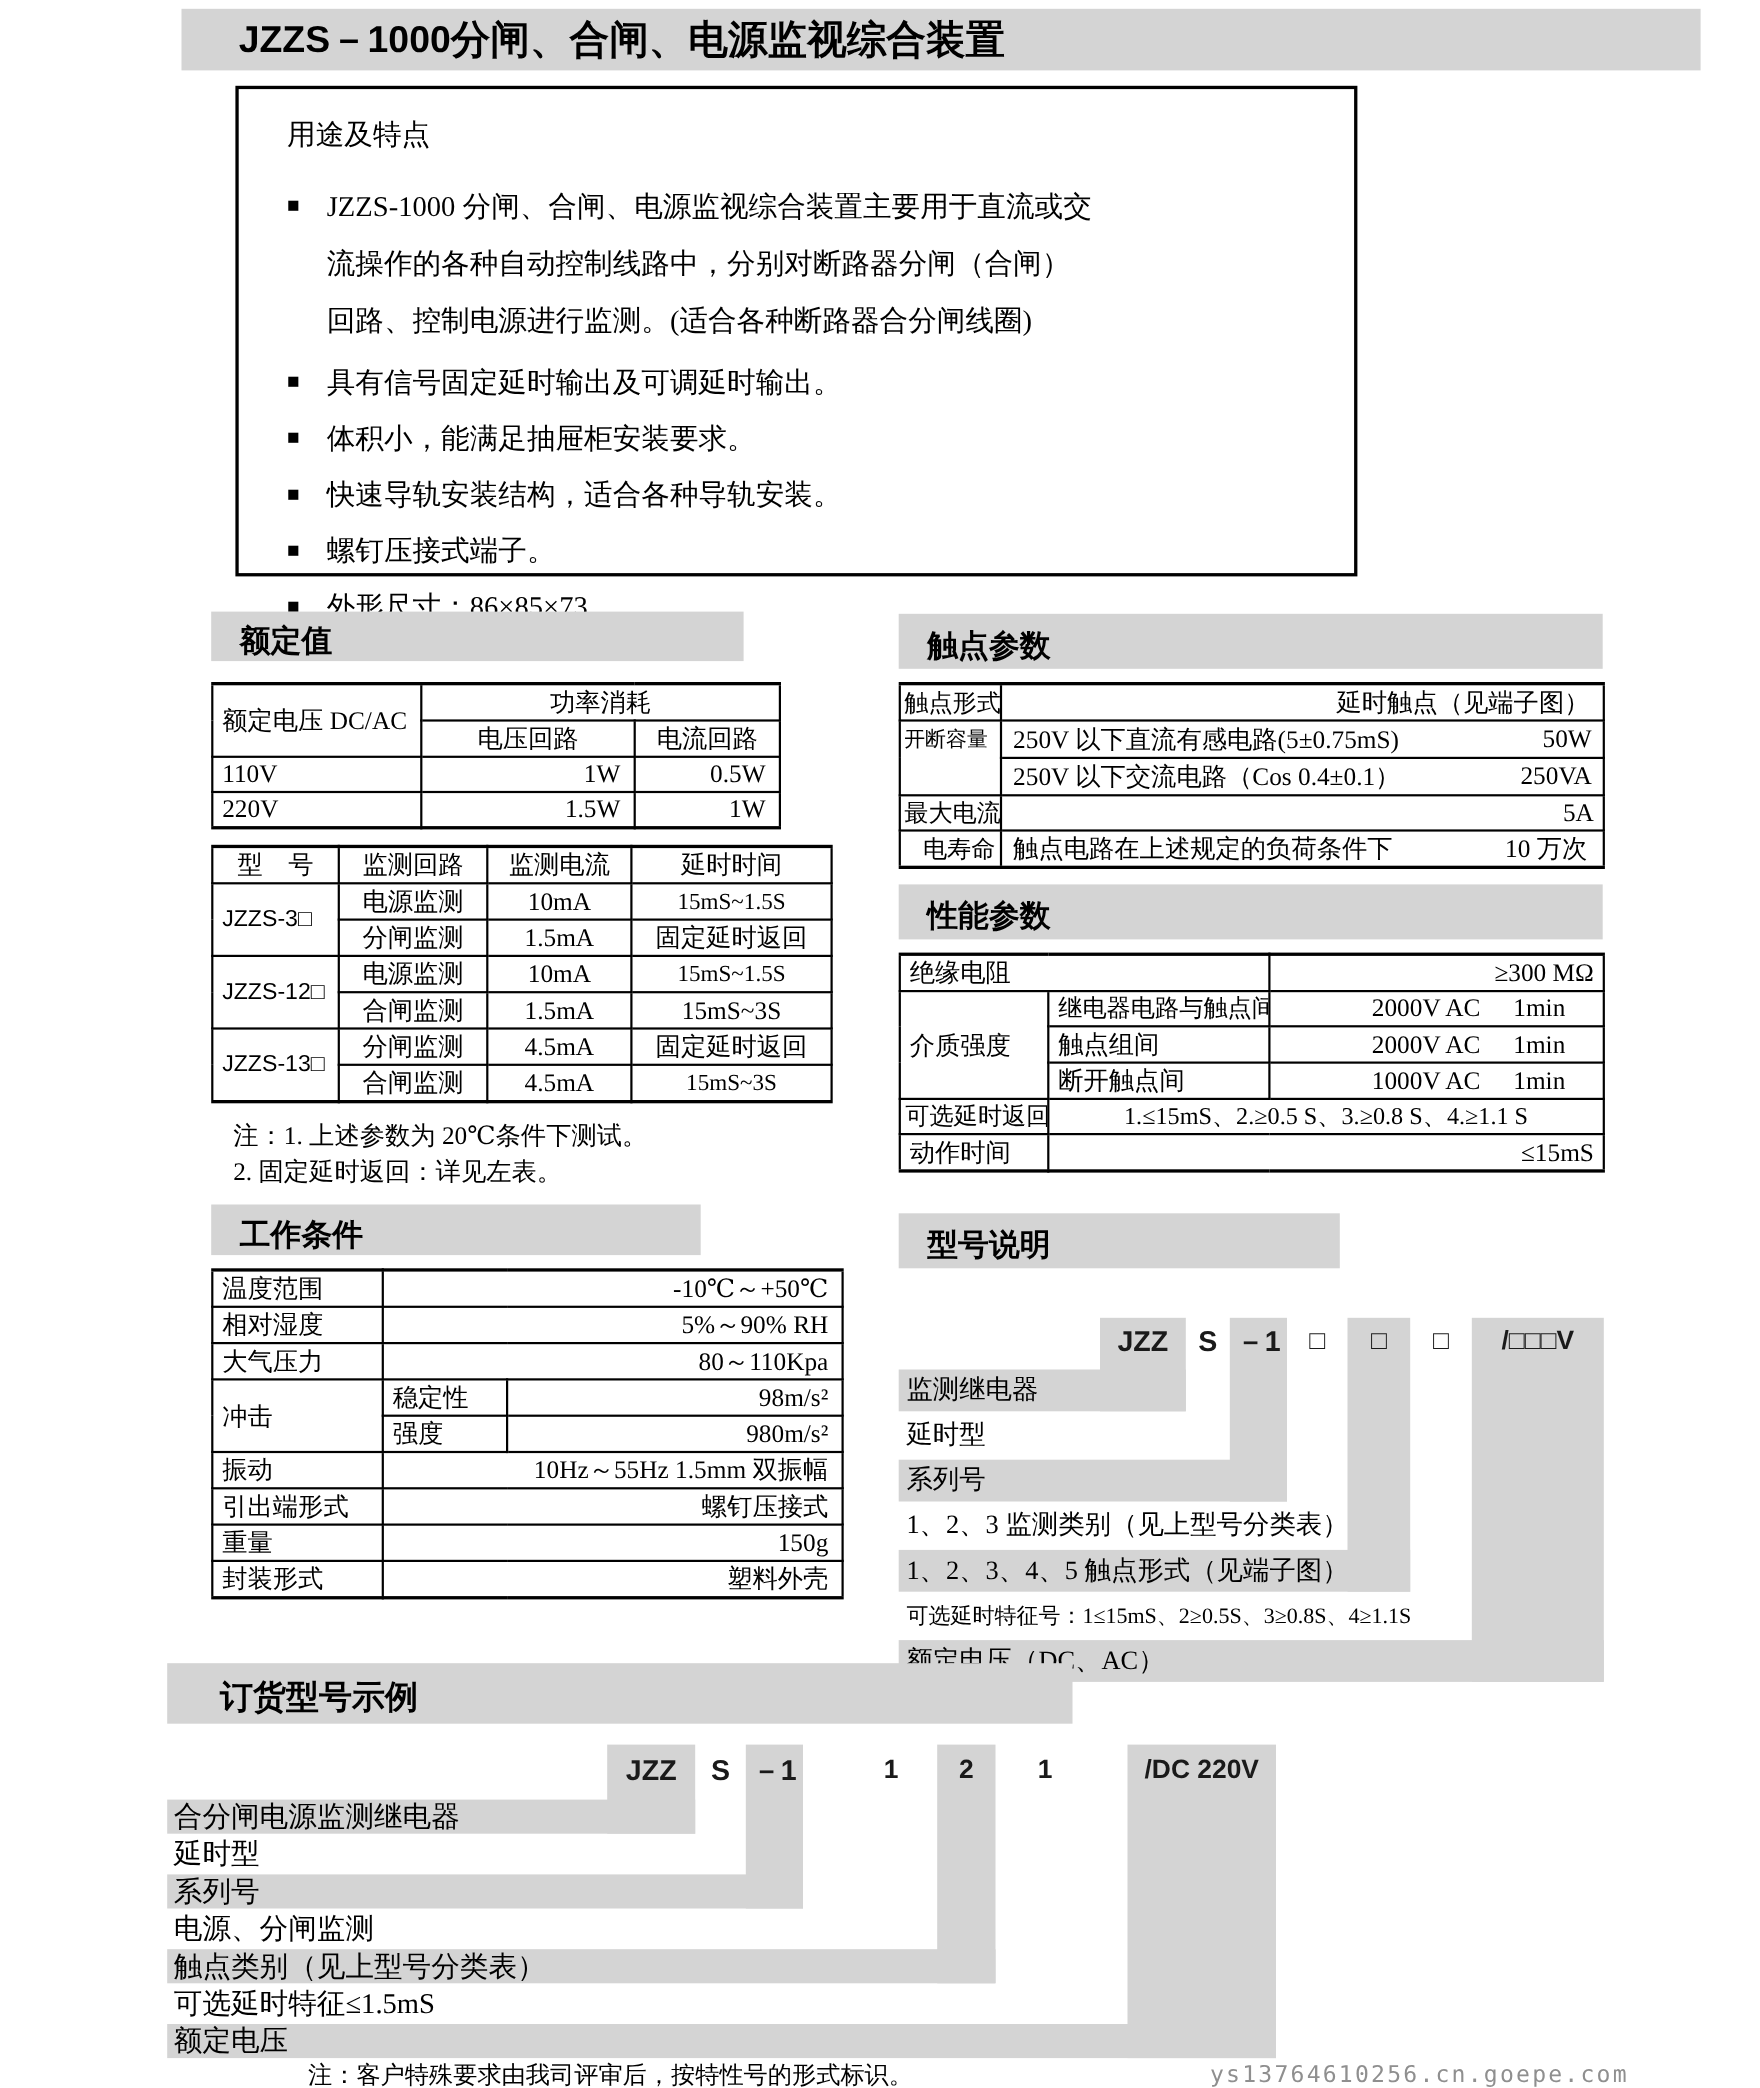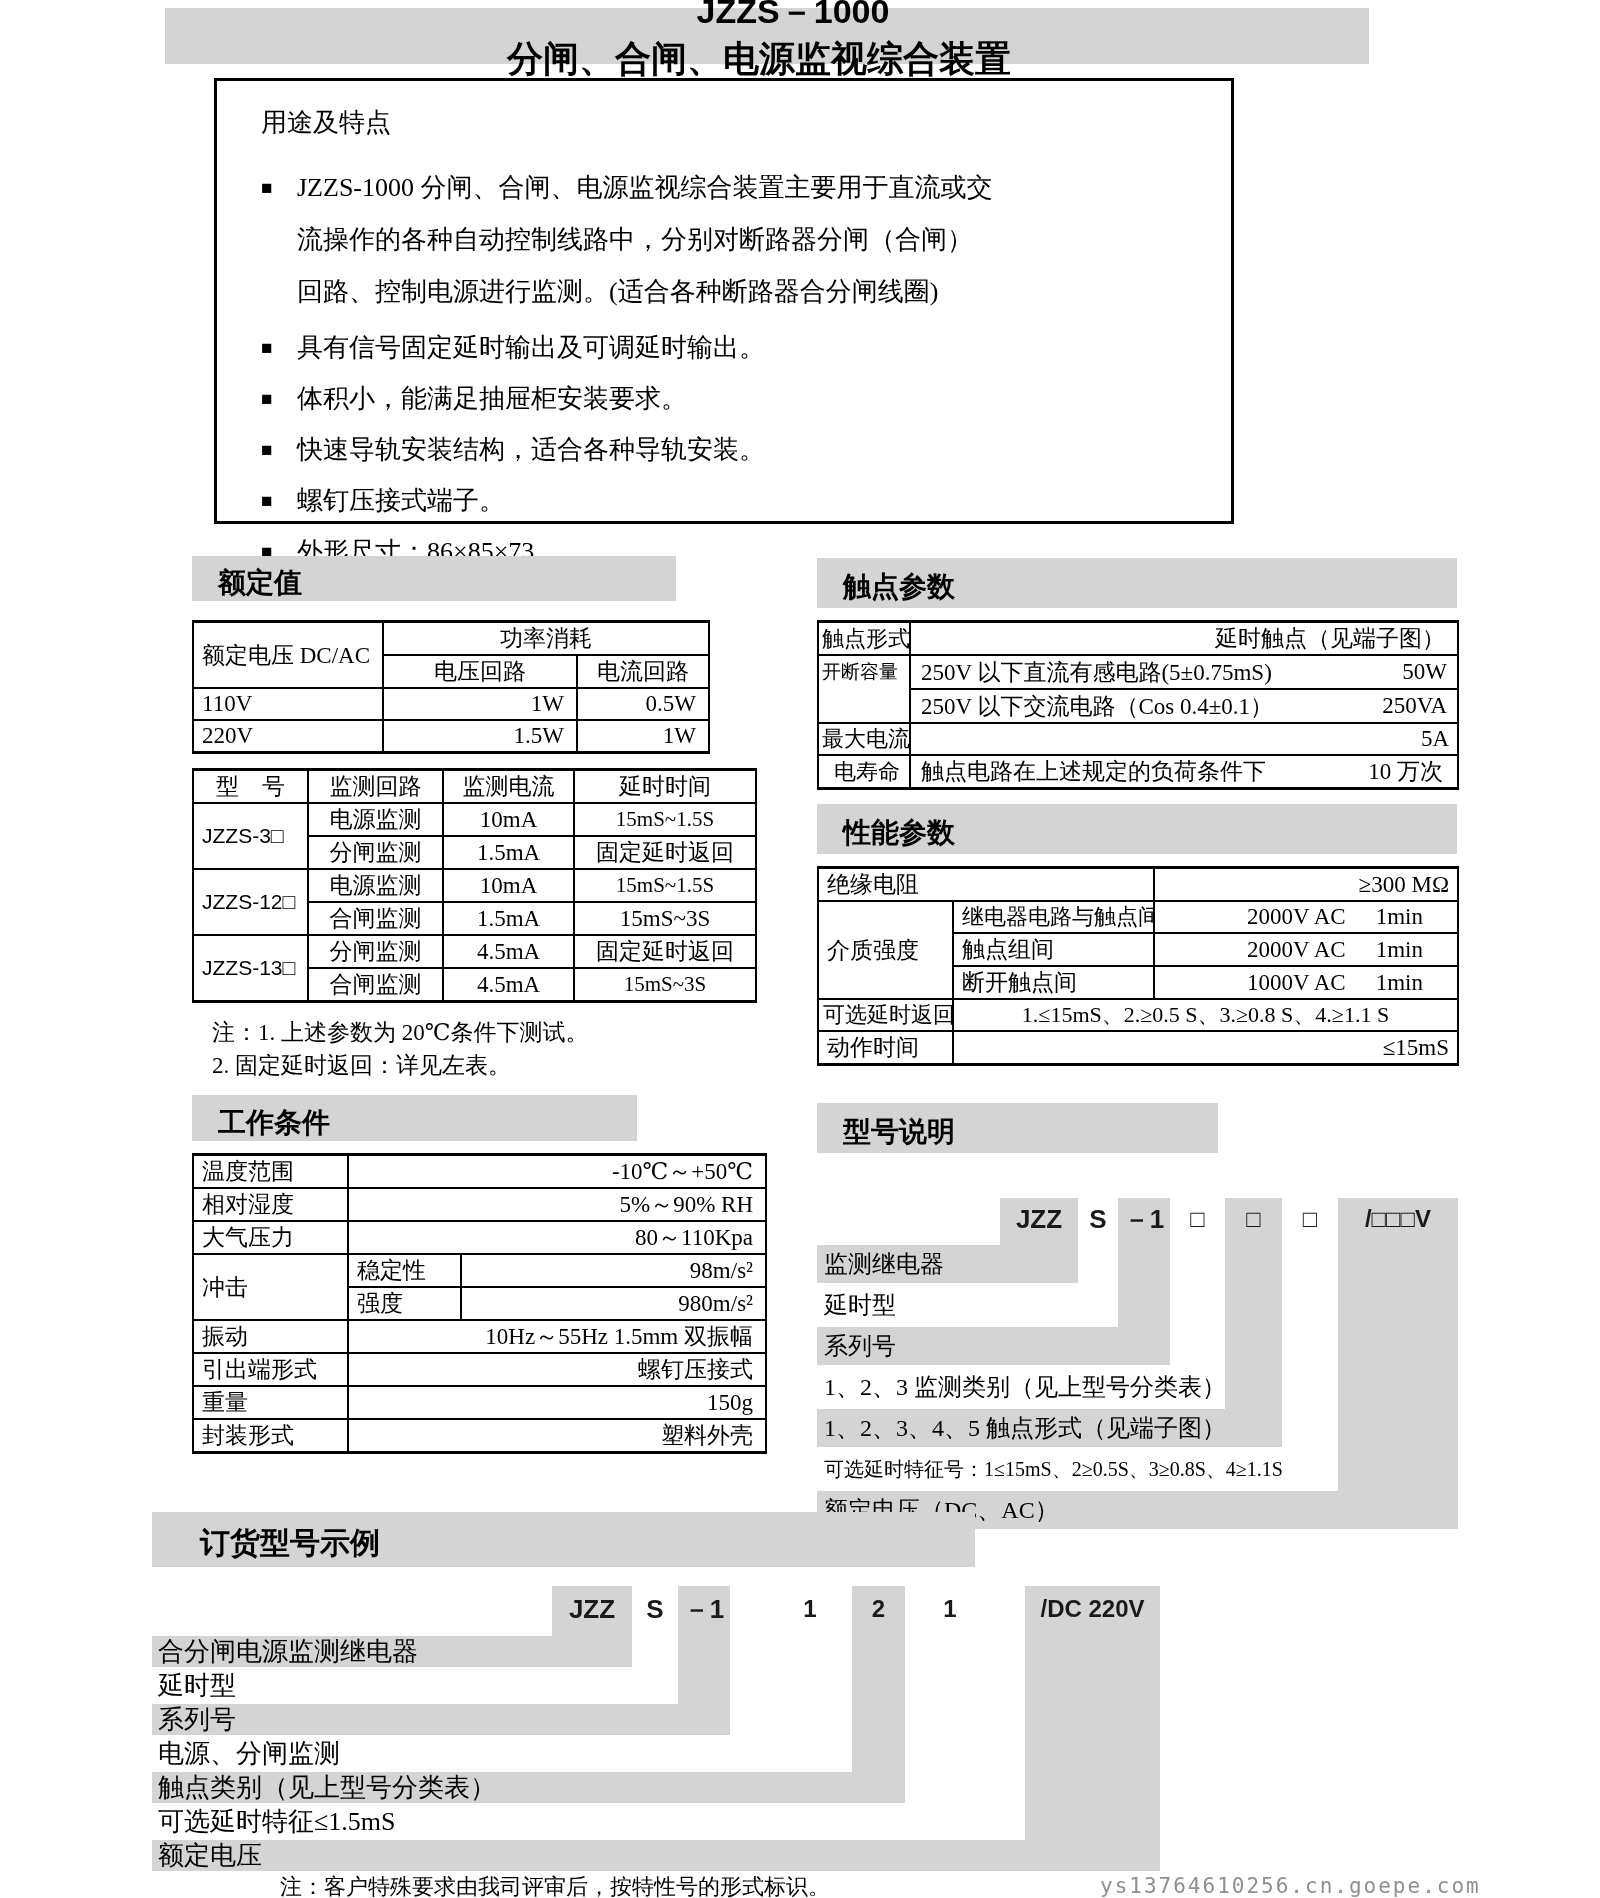--- a/index.html
+++ b/index.html
@@ -33,21 +33,21 @@
          font-weight:bold;font-size:26px;text-align:center;color:#1a1a1a;white-space:nowrap;}
   .note{font-size:23px;line-height:33px;}
   #watermark{font-family:"DejaVu Sans Mono","Liberation Mono",monospace;color:#8f8f8f;
              font-size:21px;letter-spacing:2px;text-align:right;}
 </style>
 </head>
 <body>
 
 <div id="page">
 
-  <div class="abs bar" style="left:165px;top:8px;width:1204px;height:56px;display:flex;align-items:center;justify-content:center;flex-direction:column;">
+  <div class="abs bar" style="left:165px;top:8px;width:1381px;height:56px;display:flex;align-items:center;justify-content:flex-start;">
     <span class="sans" style="font-size:34px;padding-left:52px;">JZZS－1000</span>
     <span class="sans" style="font-size:36px;padding-right:16px;">分闸、合闸、电源监视综合装置</span>
   </div>
 
   <div id="features" class="abs" style="left:172px;top:78px;width:1014px;height:440px;padding-top:0;margin-left:42px;">
     <div style="font-size:26px;margin:24px 0 22px 44px;">用途及特点</div>
     <div style="margin-left:44px;">
       <div class="feat first">
         <span class="mark">■</span>
         <span class="txt">JZZS-1000 分闸、合闸、电源监视综合装置主要用于直流或交
@@ -241,21 +241,21 @@
           <span>250V 以下交流电路（Cos 0.4±0.1）</span>
           <span>250VA</span>
         </div>
       </td>
     </tr>
     <tr style="height:31px;">
       <td class="tl" style="font-size:22px;padding-left:3px;">最大电流</td>
       <td class="tr" style="padding-right:8px;">5A</td>
     </tr>
     <tr style="height:31px;">
-      <td class="tl" style="font-size:22px;padding-left:15px;">电寿命</td>
+      <td class="tl" style="font-size:22px;padding-left:15px;text-align:right;">电寿命</td>
       <td>
         <div class="split" style="padding:0 10px 0 6px;">
           <span>触点电路在上述规定的负荷条件下</span>
           <span>10 万次</span>
         </div>
       </td>
     </tr>
   </tbody>
     </table>
 

